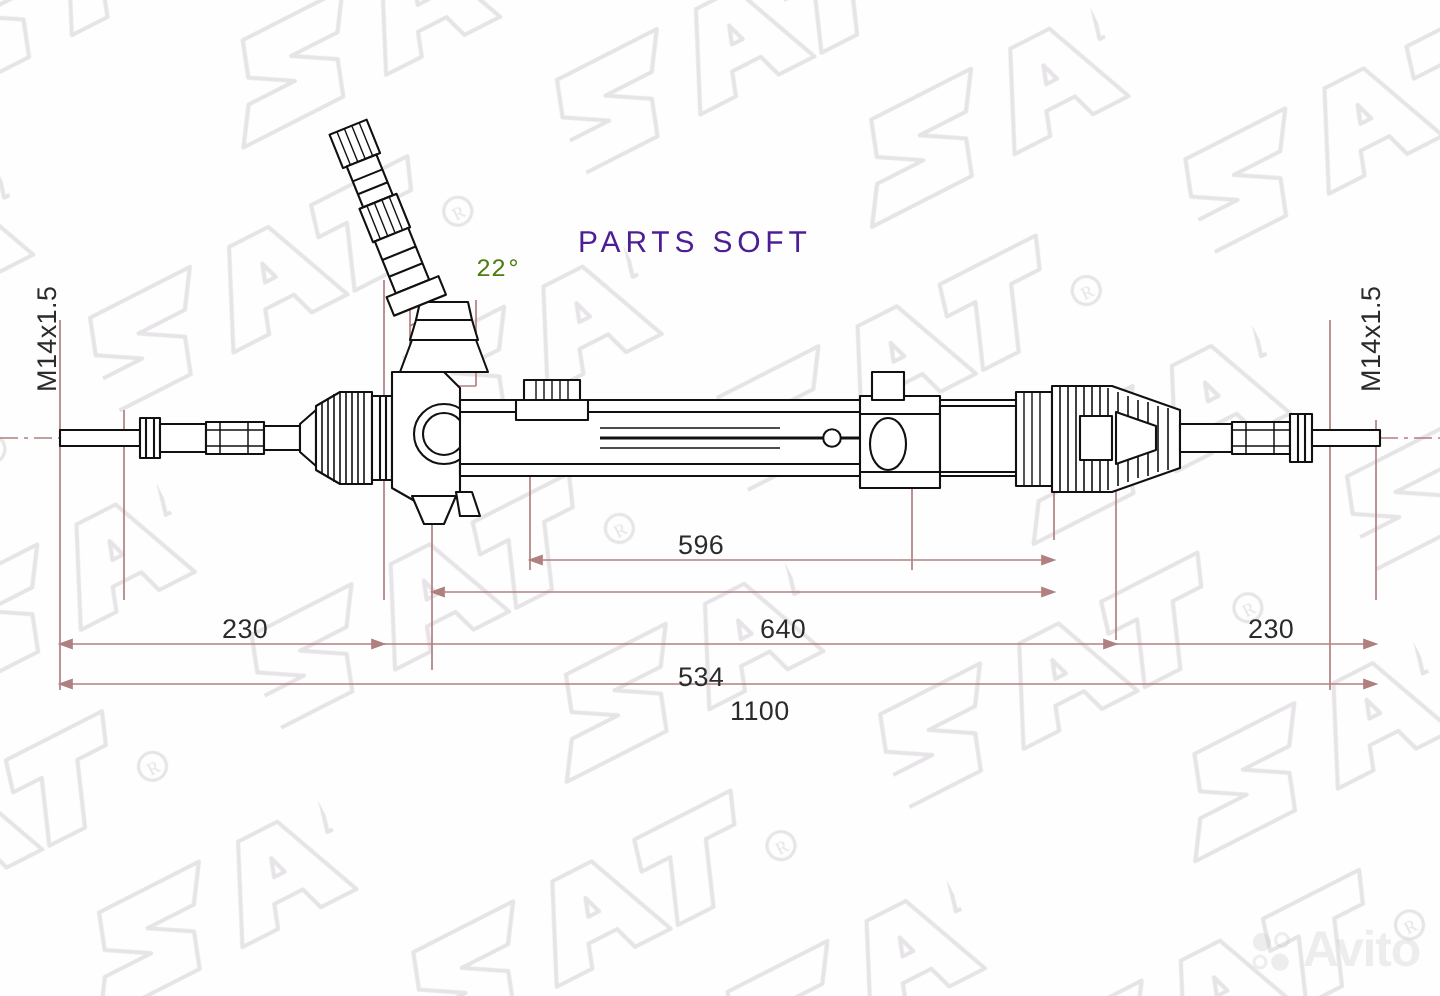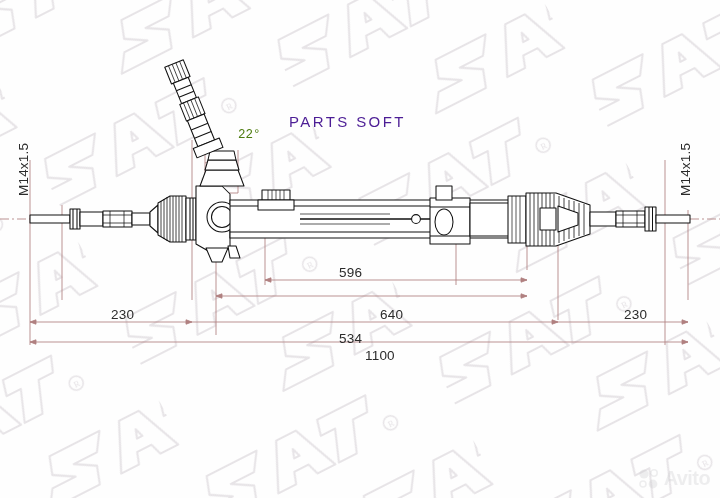--- a/index.html
+++ b/index.html
@@ -57,21 +57,21 @@
   }
   .avito-wm {
     position: absolute;
     right: 10px; bottom: 8px;
     display: flex; align-items: center; gap: 4px;
     opacity: 0.30;
     user-select: none;
   }
   .avito-wm .av-txt {
     font-family: "Liberation Sans", sans-serif;
-    font-size: 20px;
+    font-size: 25px;
     font-weight: 700;
     color: #c9c9cc;
     letter-spacing: -0.6px;
   }
 </style>
 </head>
 <body>
 
 <div id="stage">
 

